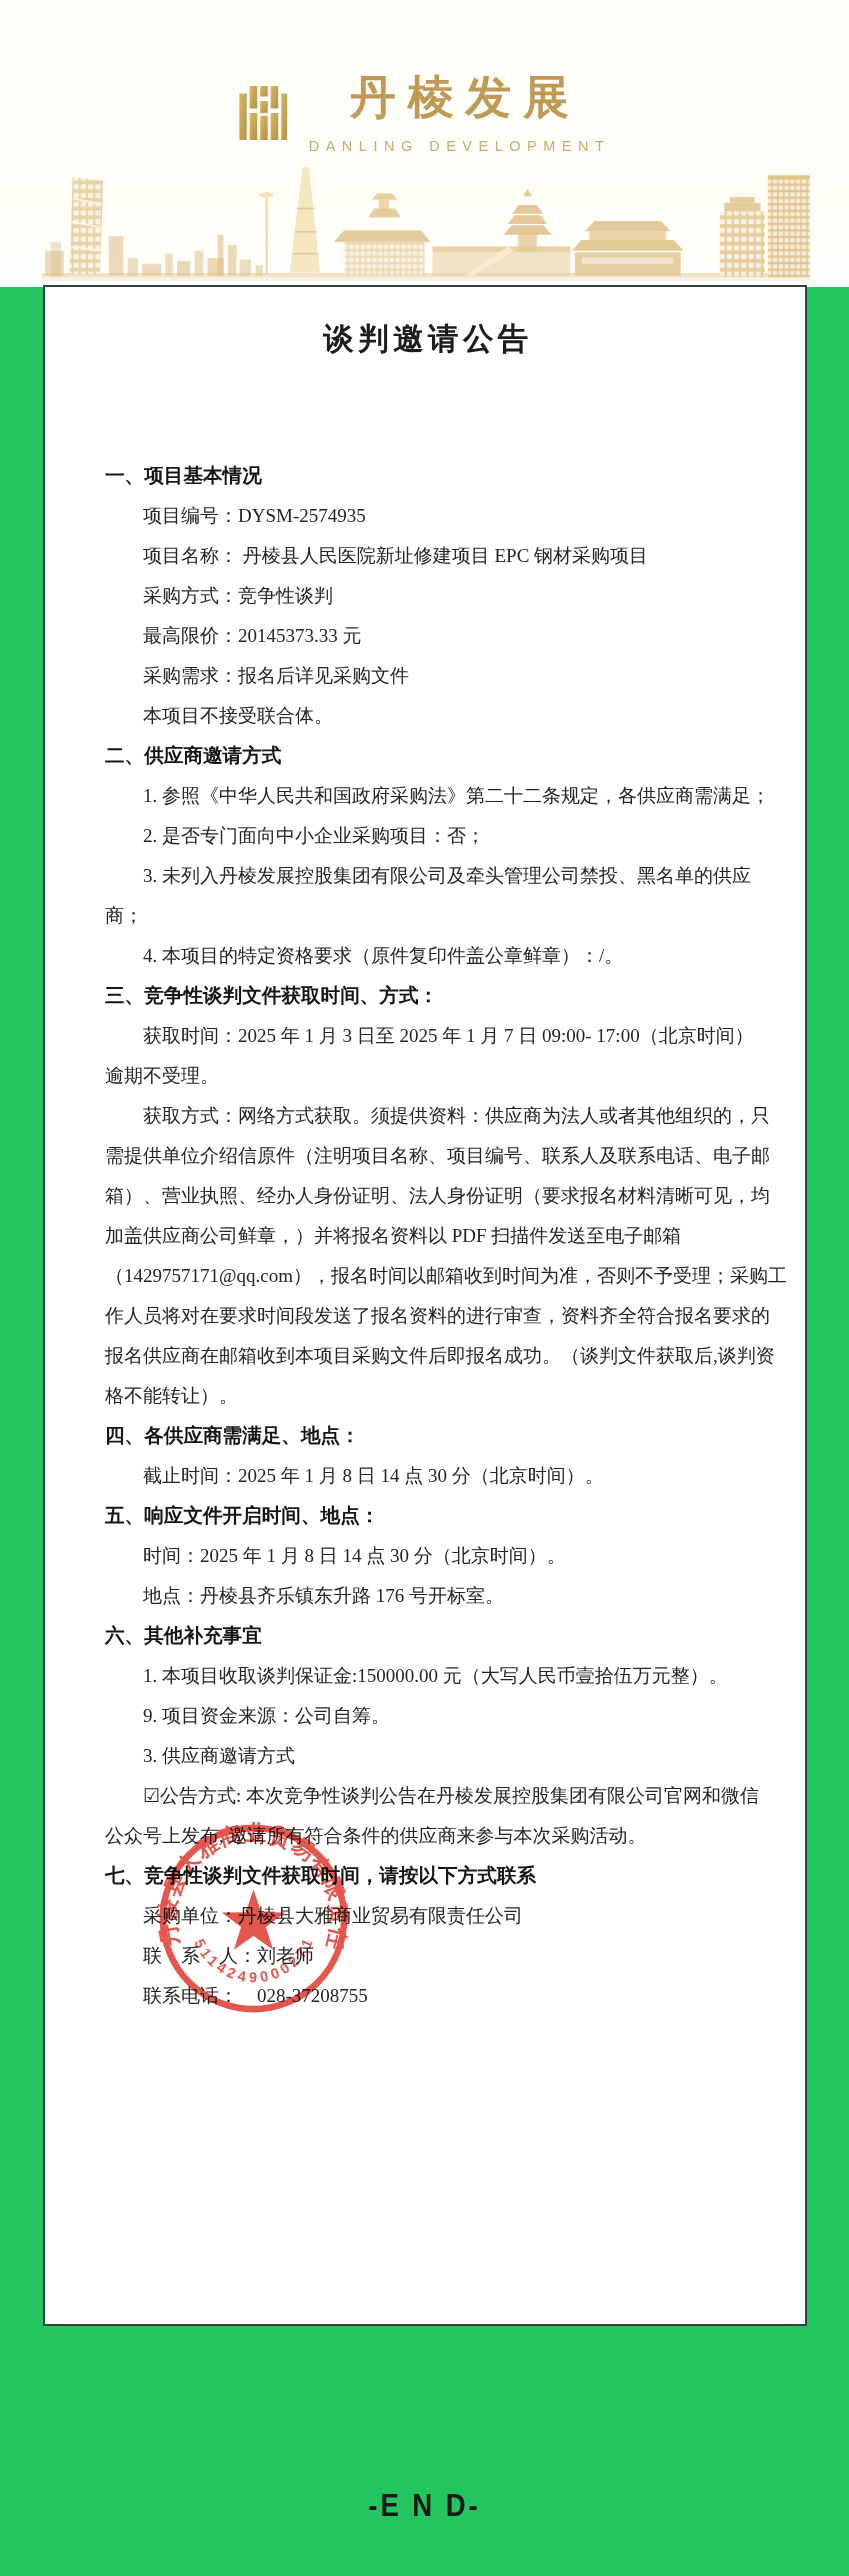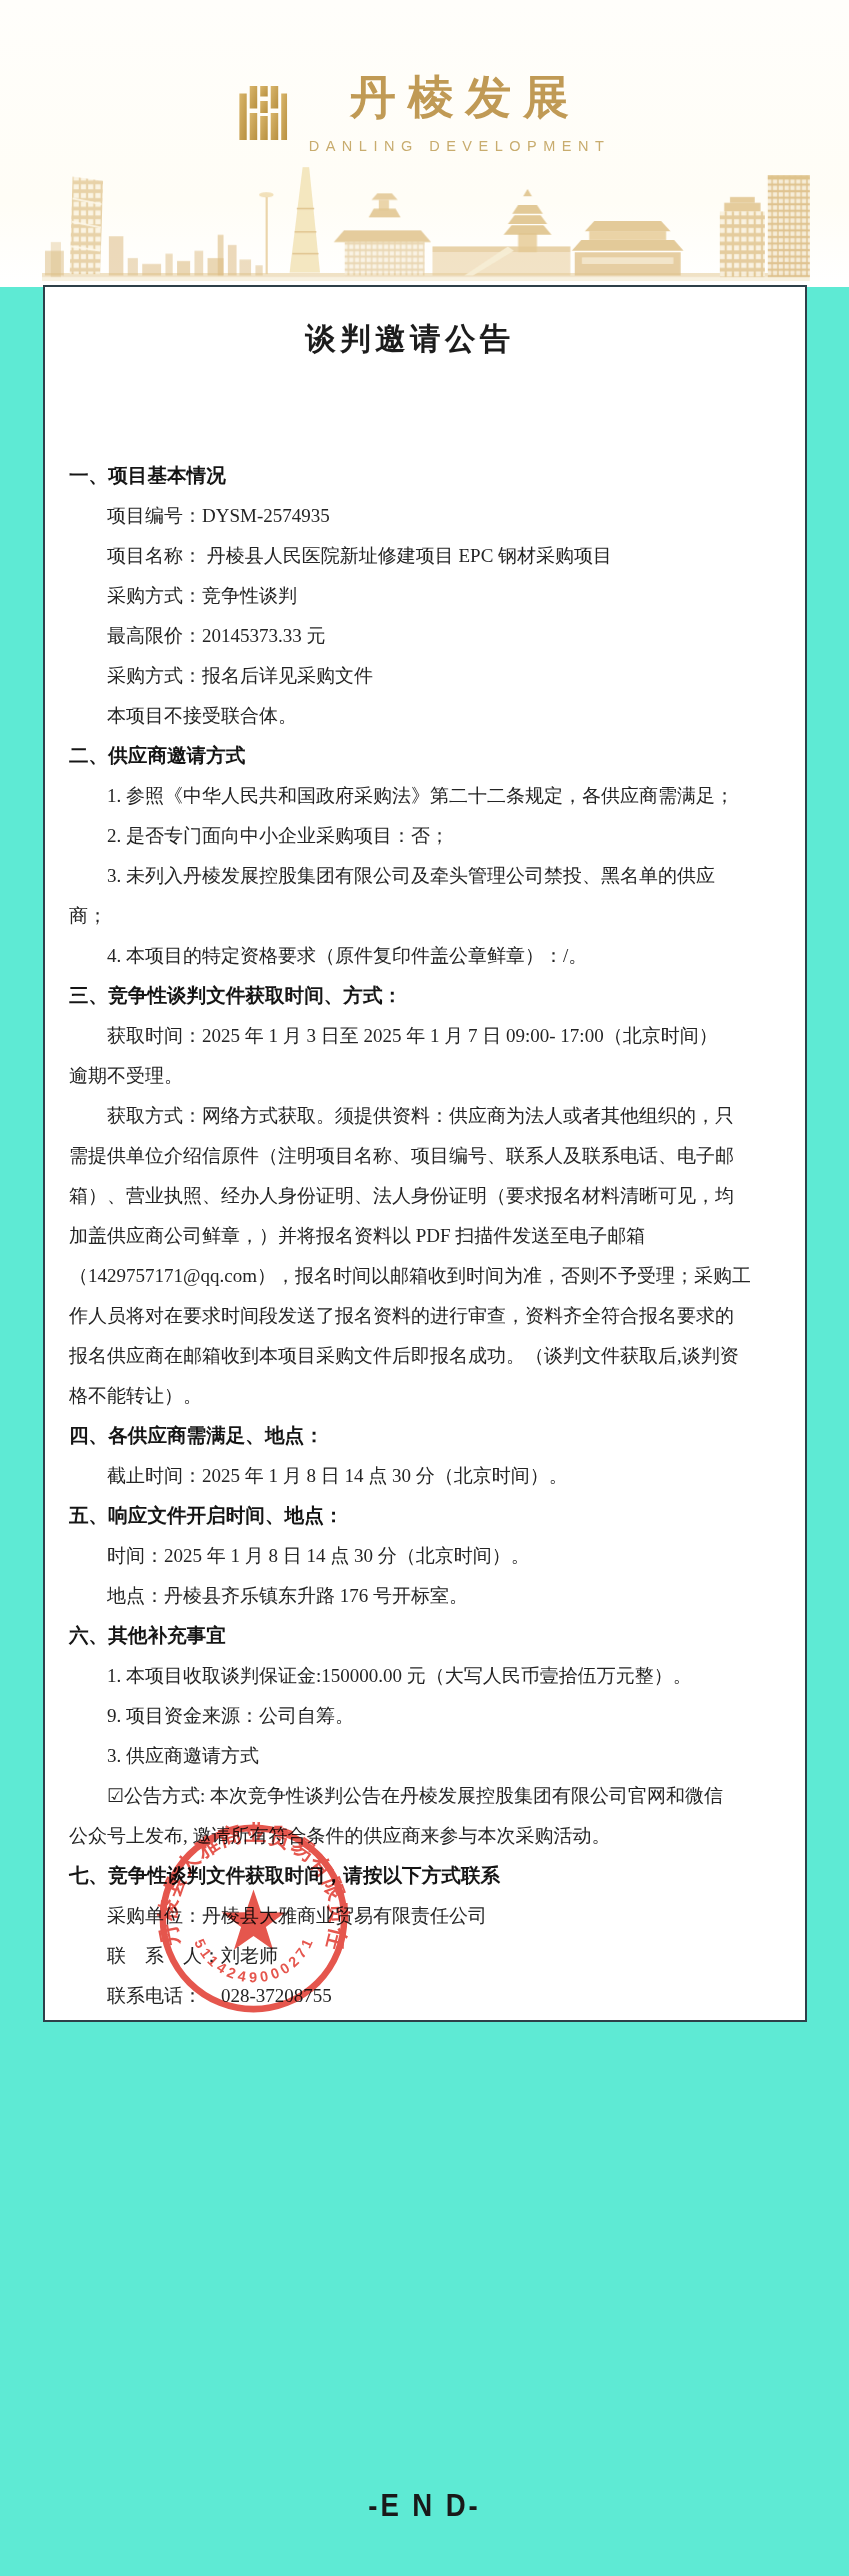--- a/index.html
+++ b/index.html
@@ -1,19 +1,19 @@
 <!DOCTYPE html>
 <html style="font-size:11.6px"><head>
 <meta charset="utf-8">
 <style>
   * { margin:0; padding:0; box-sizing:border-box; }
   html,body { background:#ffffff; }
   .page {
     position:relative; width:849px; height:2576px; margin:0 auto;
-    background:#5eead4; overflow:hidden;
+    background:#22c55e; overflow:hidden;
     font-family:"Liberation Serif","DejaVu Serif",serif;
   }
   
   .header-band {
     position:absolute; left:0; top:0; width:849px; height:287px;
     background:linear-gradient(180deg,#fffefb 0%,#fffdf6 70%,#ffffff 100%);
   }
   .brand {
     position:absolute; top:73px; left:50%; transform:translateX(-50%);
     display:flex; align-items:center; gap:22px;
@@ -26,23 +26,23 @@
     line-height:1.1; white-space:nowrap; text-indent:11.6px;
   }
   .brand-en {
     margin-top:14px;
     font-family:"Liberation Sans","DejaVu Sans",sans-serif;
     font-size:14.5px; color:#c8ac6e; letter-spacing:6.5px; white-space:nowrap;
   }
   .skyline { position:absolute; left:0; top:165px; width:849px; height:120px; }
   
   .doc {
-    position:absolute; left:43px; top:285px; width:764px; height:1737px;
+    position:absolute; left:43px; top:285px; width:764px; height:2041px;
     background:#ffffff; border:2.9px solid #2e4049;
-    padding:29px 54px 0 24px;
+    padding:29px 54px 0 60px;
   }
   .doc-title {
     font-family:"Liberation Sans","DejaVu Sans",sans-serif;
     font-size:30.5px; font-weight:700; color:#1c1c1c;
     text-align:center; line-height:44px; letter-spacing:4.4px;
     margin-bottom:96px; white-space:nowrap;
   }
   .dline {
     font-size:19px; color:#242424; line-height:40px; white-space:nowrap;
   }
@@ -196,21 +196,21 @@
   </div>
 
   <main class="doc">
     <h1 class="doc-title">谈判邀请公告</h1>
 
     <div class="dline h">一、项目基本情况</div>
     <div class="dline i">项目编号：DYSM-2574935</div>
     <div class="dline i">项目名称： 丹棱县人民医院新址修建项目 EPC 钢材采购项目</div>
     <div class="dline i">采购方式：竞争性谈判</div>
     <div class="dline i">最高限价：20145373.33 元</div>
-    <div class="dline i">采购方式：报名后详见采购文件</div>
+    <div class="dline i">采购需求：报名后详见采购文件</div>
     <div class="dline i">本项目不接受联合体。</div>
     <div class="dline h">二、供应商邀请方式</div>
     <div class="dline i">1. 参照《中华人民共和国政府采购法》第二十二条规定，各供应商需满足；</div>
     <div class="dline i">2. 是否专门面向中小企业采购项目：否；</div>
     <div class="dline i">3. 未列入丹棱发展控股集团有限公司及牵头管理公司禁投、黑名单的供应</div>
     <div class="dline f">商；</div>
     <div class="dline i">4. 本项目的特定资格要求（原件复印件盖公章鲜章）：/。</div>
     <div class="dline h">三、竞争性谈判文件获取时间、方式：</div>
     <div class="dline i">获取时间：2025 年 1 月 3 日至 2025 年 1 月 7 日 09:00- 17:00（北京时间）</div>
     <div class="dline f">逾期不受理。</div>

